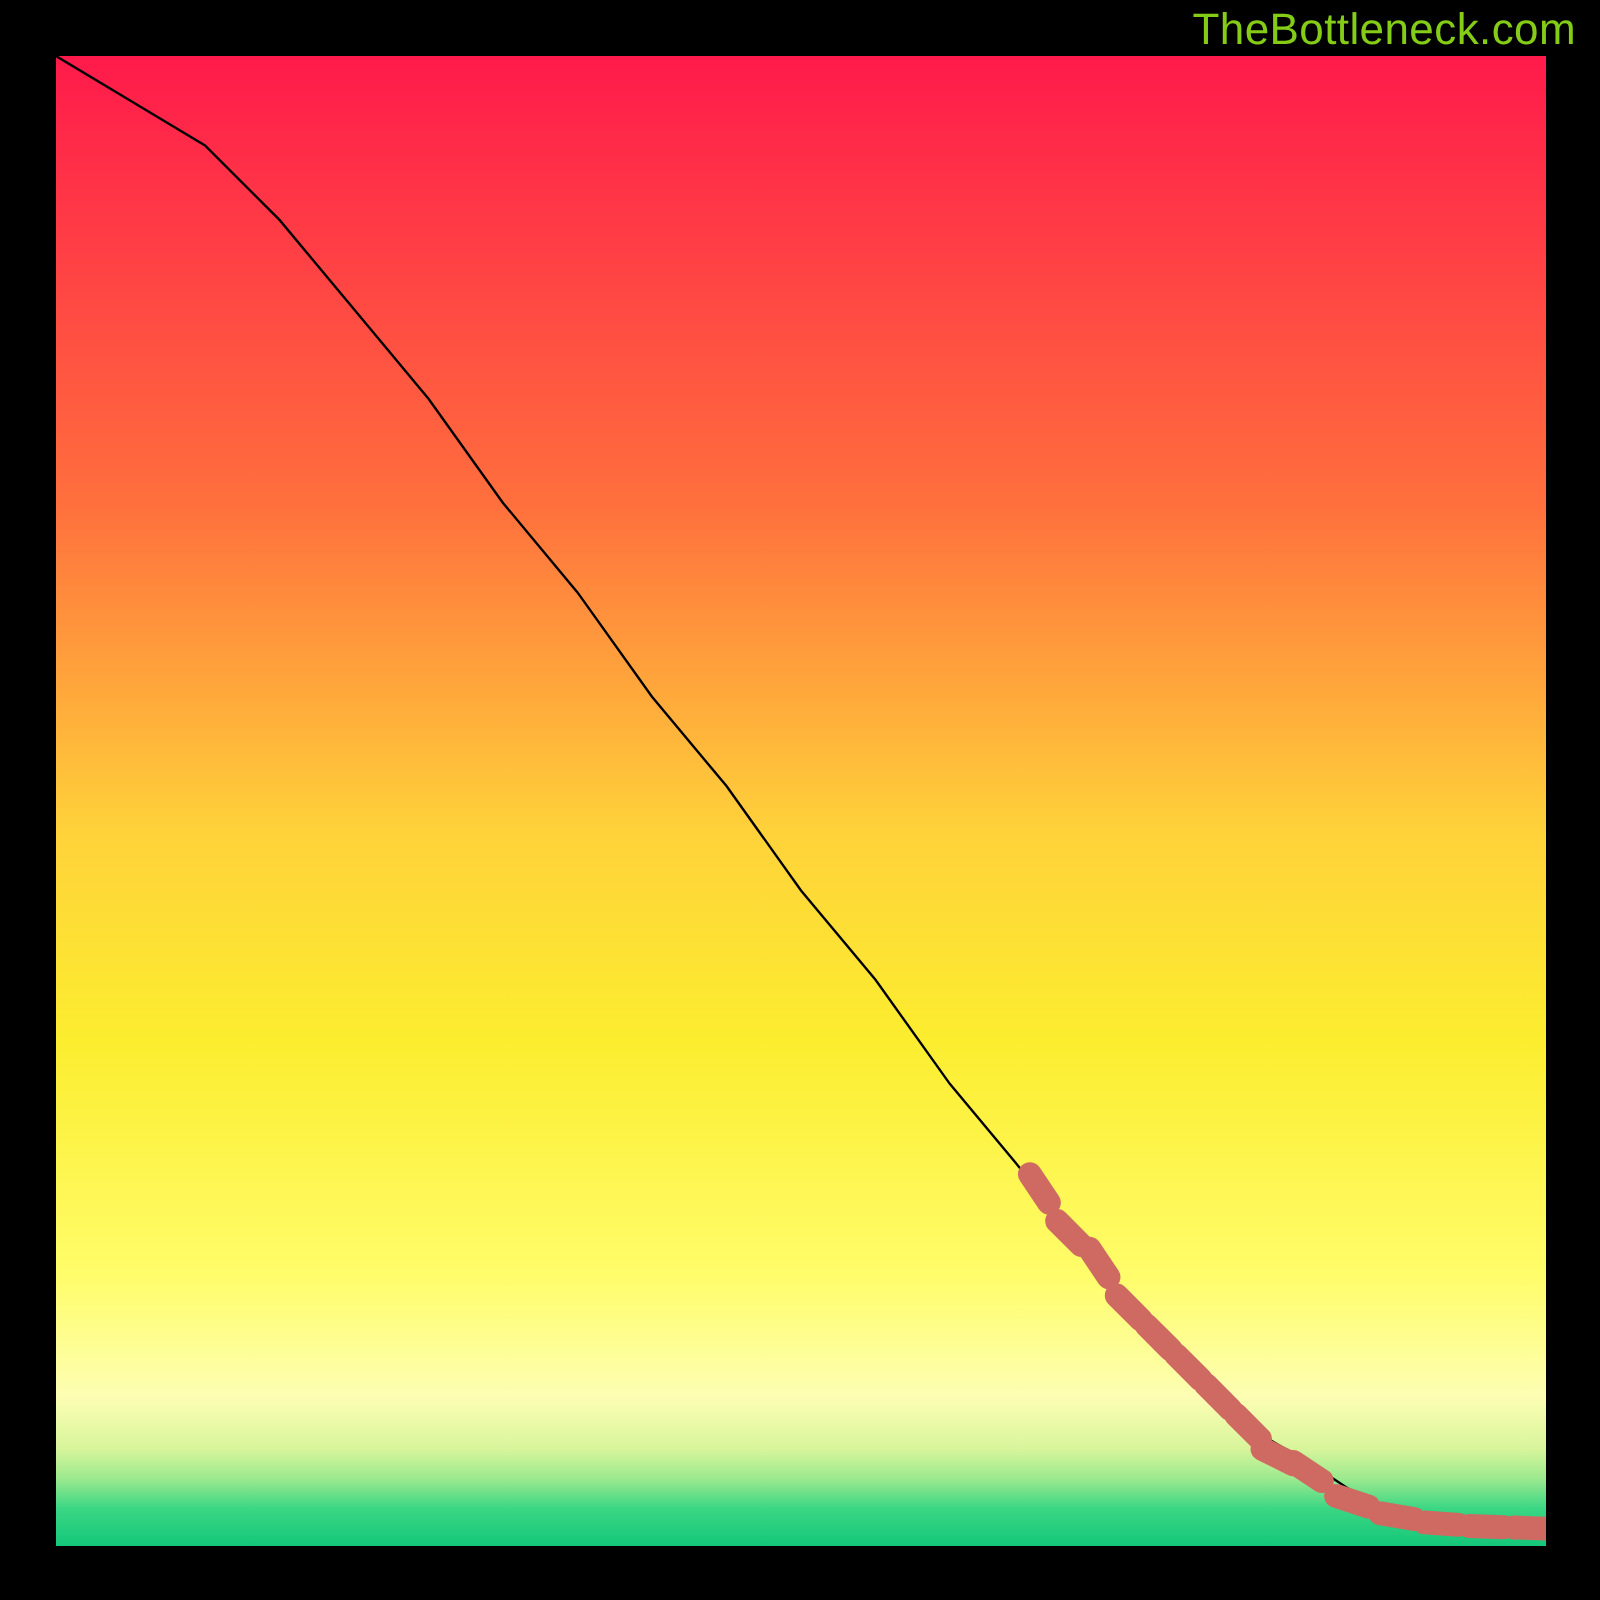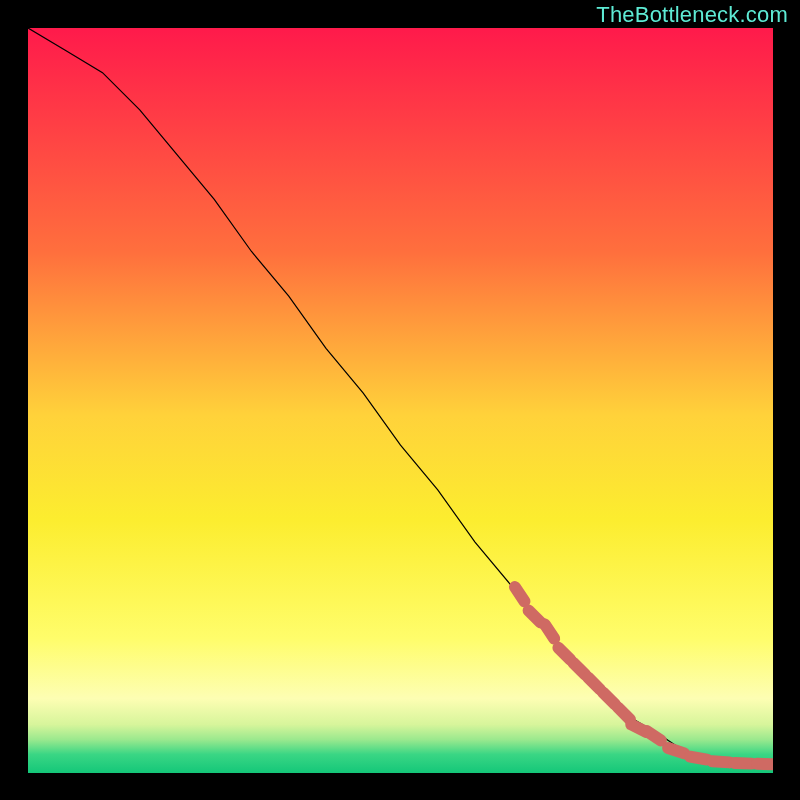--- a/index.html
+++ b/index.html
@@ -14,21 +14,21 @@
   .frame {
     position: relative;
     width: 800px;
     height: 800px;
     background: #000;
   }
   .watermark {
     position: absolute;
     top: 2px;
     right: 12px;
-    color: #5eead4;
+    color: #84cc16;
     font-size: 22px;
     letter-spacing: 0.2px;
     font-weight: 400;
     user-select: none;
   }
   .plot {
     position: absolute;
     left: 28px;
     top: 28px;
     width: 745px;

